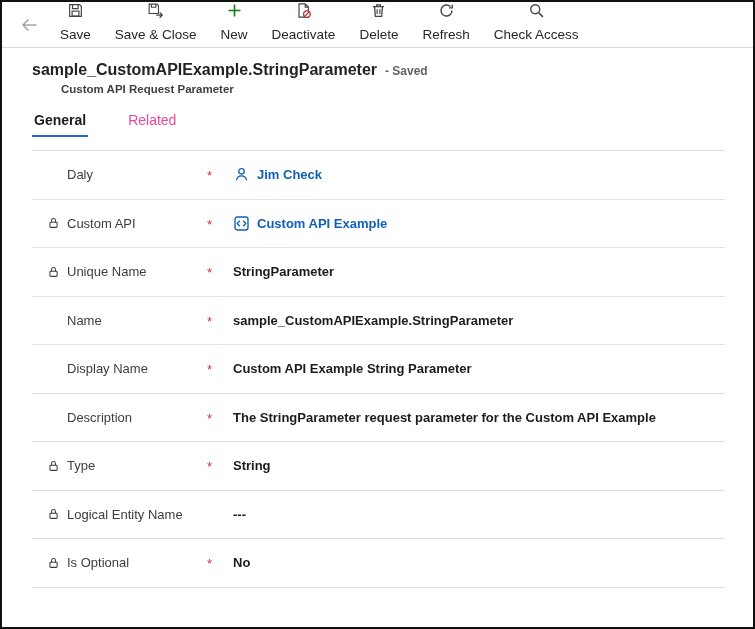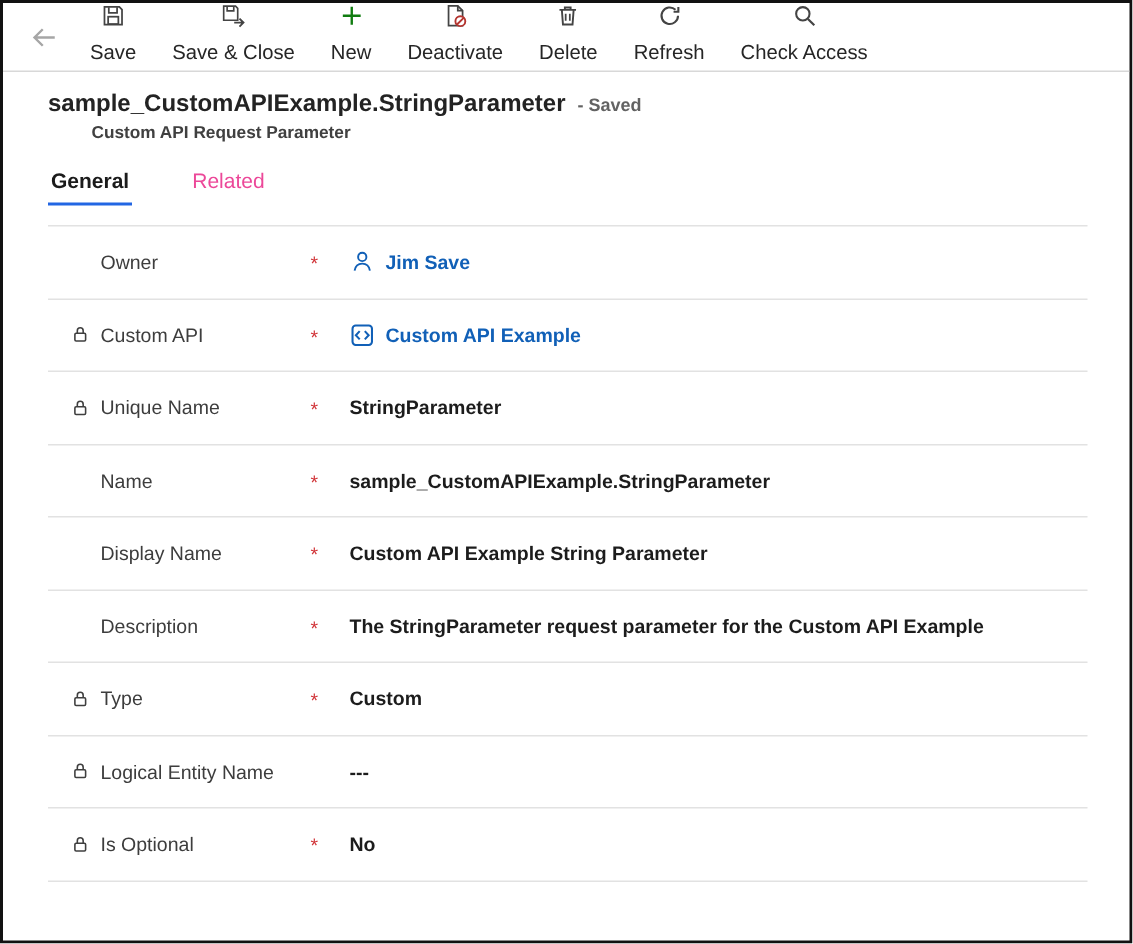--- a/index.html
+++ b/index.html
@@ -173,30 +173,30 @@
   </div>
 
   <div class="tabs">
     <div class="tab active">General</div>
     <div class="tab">Related</div>
   </div>
 
   <div class="form">
 
     <div class="row">
-      <div class="label-cell">Owner</div>
+      <div class="label-cell">Daly</div>
       <span class="req">*</span>
       <div class="value-cell">
         <span class="icon">
           <svg width="17" height="17" viewBox="0 0 16 16">
               <circle cx="8" cy="5" r="2.6" fill="none" stroke="#1160b7" stroke-width="1.2"></circle>
               <path d="M3.2 13.6c.5-3.1 2.4-4.4 4.8-4.4s4.3 1.3 4.8 4.4" fill="none" stroke="#1160b7" stroke-width="1.2"></path>
             </svg>
         </span>
-        <a class="link">Jim Save</a>
+        <a class="link">Jim Check</a>
       </div>
     </div>
 
     <div class="row">
       <span class="lock">
         <svg width="13" height="13" viewBox="0 0 16 16">
             <rect x="3.6" y="7" width="8.8" height="6.4" rx="1" fill="none" stroke="#3f3f3f" stroke-width="1.3"></rect>
             <path d="M5.6 7V4.9a2.4 2.4 0 0 1 4.8 0V7" fill="none" stroke="#3f3f3f" stroke-width="1.3"></path>
           </svg>
       </span>
@@ -254,21 +254,21 @@
     <div class="row">
       <span class="lock">
         <svg width="13" height="13" viewBox="0 0 16 16">
             <rect x="3.6" y="7" width="8.8" height="6.4" rx="1" fill="none" stroke="#3f3f3f" stroke-width="1.3"></rect>
             <path d="M5.6 7V4.9a2.4 2.4 0 0 1 4.8 0V7" fill="none" stroke="#3f3f3f" stroke-width="1.3"></path>
           </svg>
       </span>
       <div class="label-cell">Type</div>
       <span class="req">*</span>
       <div class="value-cell">
-        <span class="value">Custom</span>
+        <span class="value">String</span>
       </div>
     </div>
 
     <div class="row">
       <span class="lock">
         <svg width="13" height="13" viewBox="0 0 16 16">
             <rect x="3.6" y="7" width="8.8" height="6.4" rx="1" fill="none" stroke="#3f3f3f" stroke-width="1.3"></rect>
             <path d="M5.6 7V4.9a2.4 2.4 0 0 1 4.8 0V7" fill="none" stroke="#3f3f3f" stroke-width="1.3"></path>
           </svg>
       </span>

